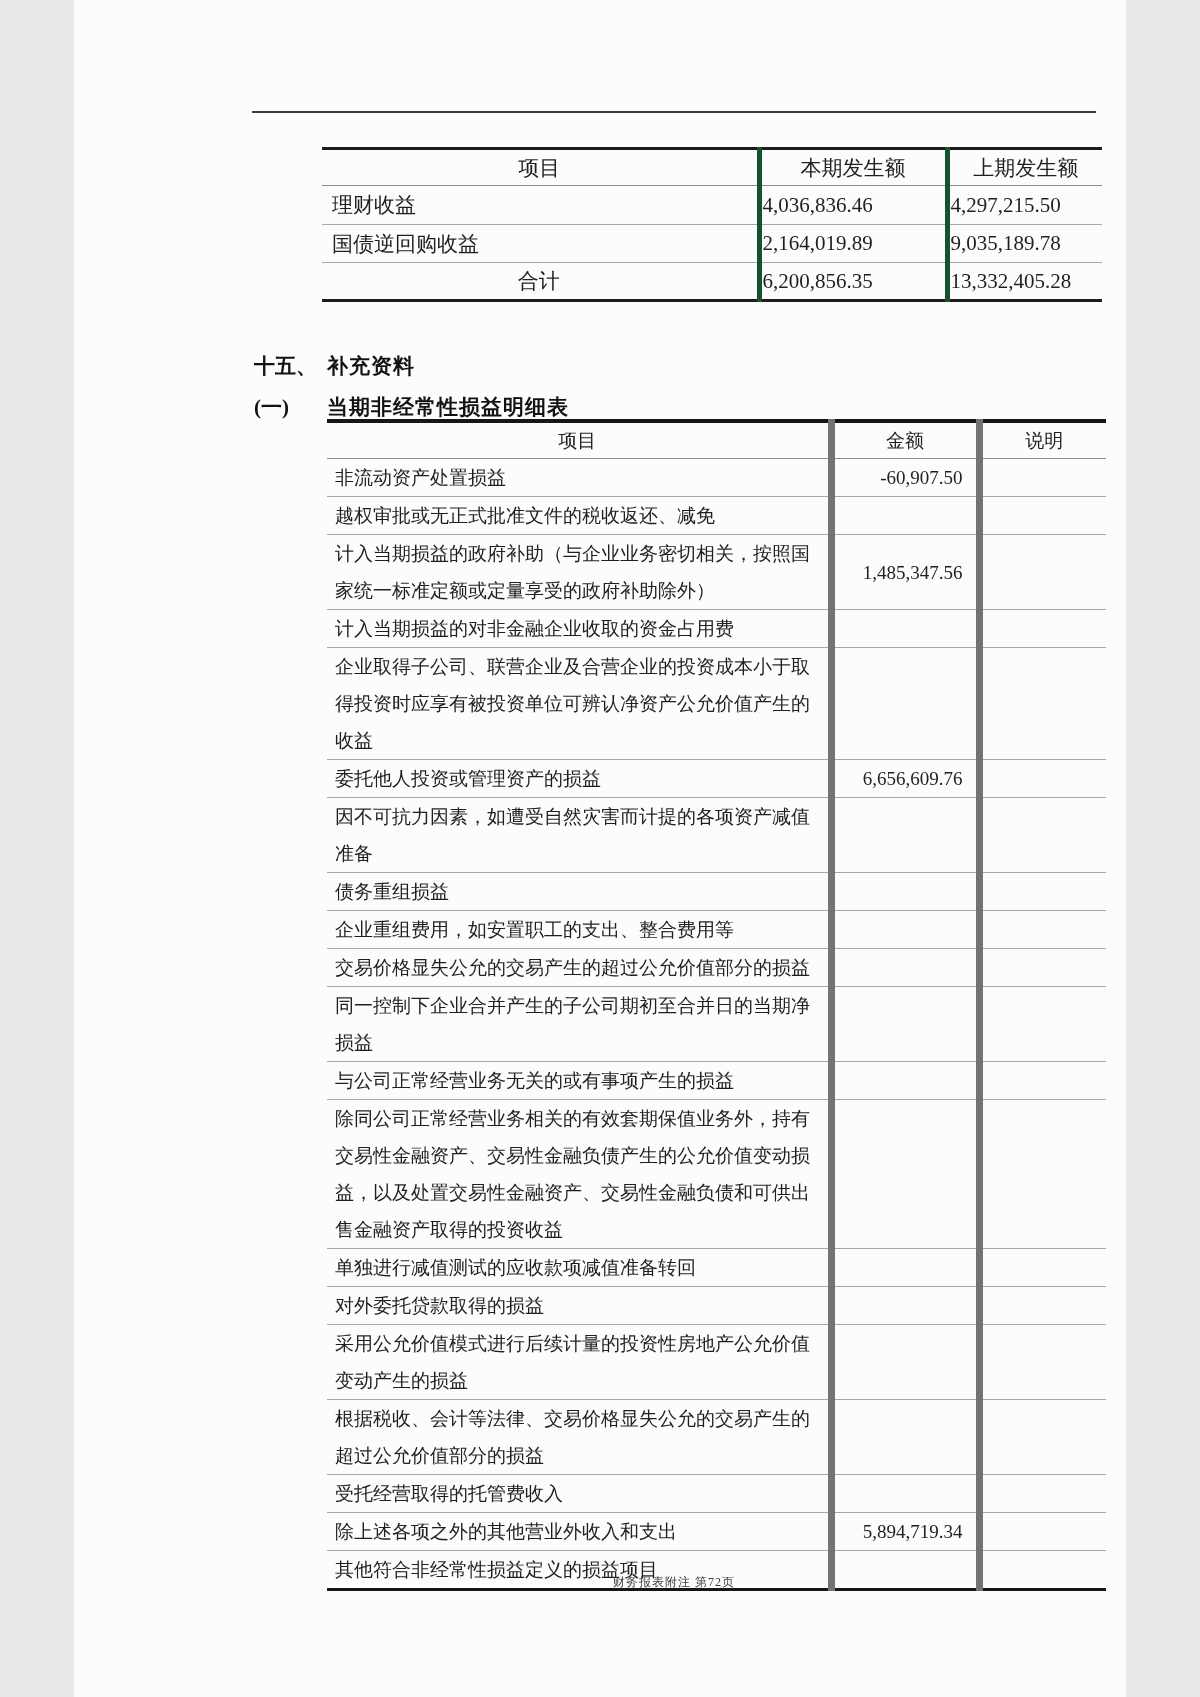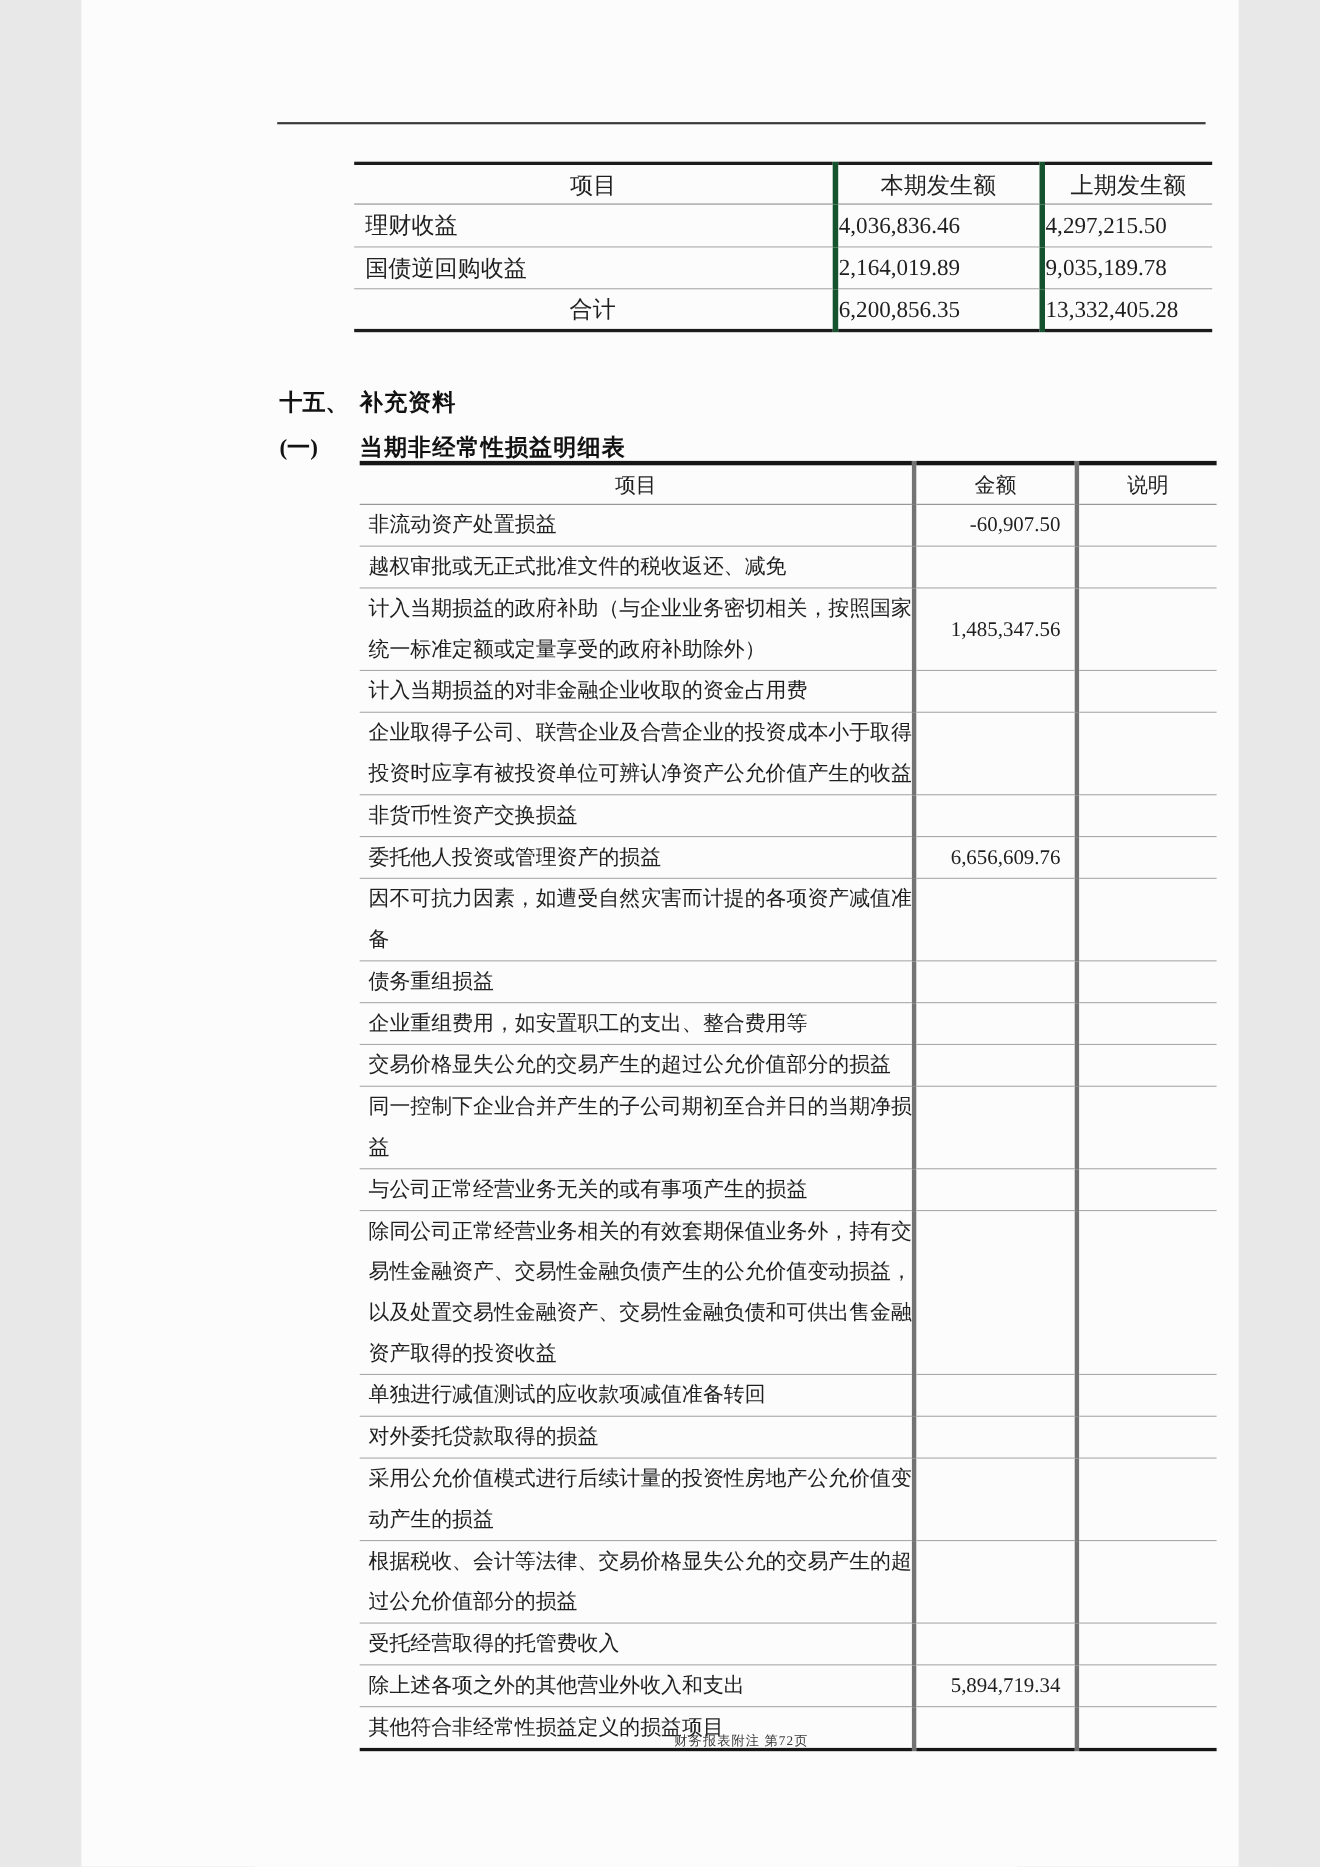--- a/index.html
+++ b/index.html
@@ -44,21 +44,21 @@
   }
   #detail-table th{
     height:35px;font-weight:normal;text-align:center;
     border-bottom:1px solid #8d8d8d;padding:0;
   }
   #detail-table tbody tr:not(:last-child) td{border-bottom:1px solid #a9a9a9;}
   #detail-table td{line-height:37px;vertical-align:middle;padding-top:0;padding-bottom:0;}
   #detail-table .c-item{text-align:left;padding-left:8px;padding-right:0;}
   #detail-table .c-num{text-align:right;padding-right:13px;}
   #detail-table .c-note{padding:0;}
-  #detail-table th.v-sep,#detail-table td.v-sep{border-left:4px solid #737373;}
+  #detail-table th.v-sep,#detail-table td.v-sep{border-left:7px solid #737373;}
 
   
   #footer{
     position:absolute;left:0;top:1574px;width:1200px;
     text-align:center;font-size:12px;color:#3b3b3b;letter-spacing:1px;
   }
 </style>
 </head>
 <body>
 
@@ -141,25 +141,20 @@
           <td class="c-item">计入当期损益的对非金融企业收取的资金占用费</td>
           <td class="c-num v-sep"></td>
           <td class="c-note v-sep"></td>
         </tr>
         <tr style="height: 74px;">
           <td class="c-item">企业取得子公司、联营企业及合营企业的投资成本小于取得投资时应享有被投资单位可辨认净资产公允价值产生的收益</td>
           <td class="c-num v-sep"></td>
           <td class="c-note v-sep"></td>
         </tr>
         <tr style="height: 37px;">
-          <td class="c-item">非货币性资产交换损益</td>
-          <td class="c-num v-sep"></td>
-          <td class="c-note v-sep"></td>
-        </tr>
-        <tr style="height: 37px;">
           <td class="c-item">委托他人投资或管理资产的损益</td>
           <td class="c-num v-sep">6,656,609.76</td>
           <td class="c-note v-sep"></td>
         </tr>
         <tr style="height: 37px;">
           <td class="c-item">因不可抗力因素，如遭受自然灾害而计提的各项资产减值准备</td>
           <td class="c-num v-sep"></td>
           <td class="c-note v-sep"></td>
         </tr>
         <tr style="height: 37px;">

